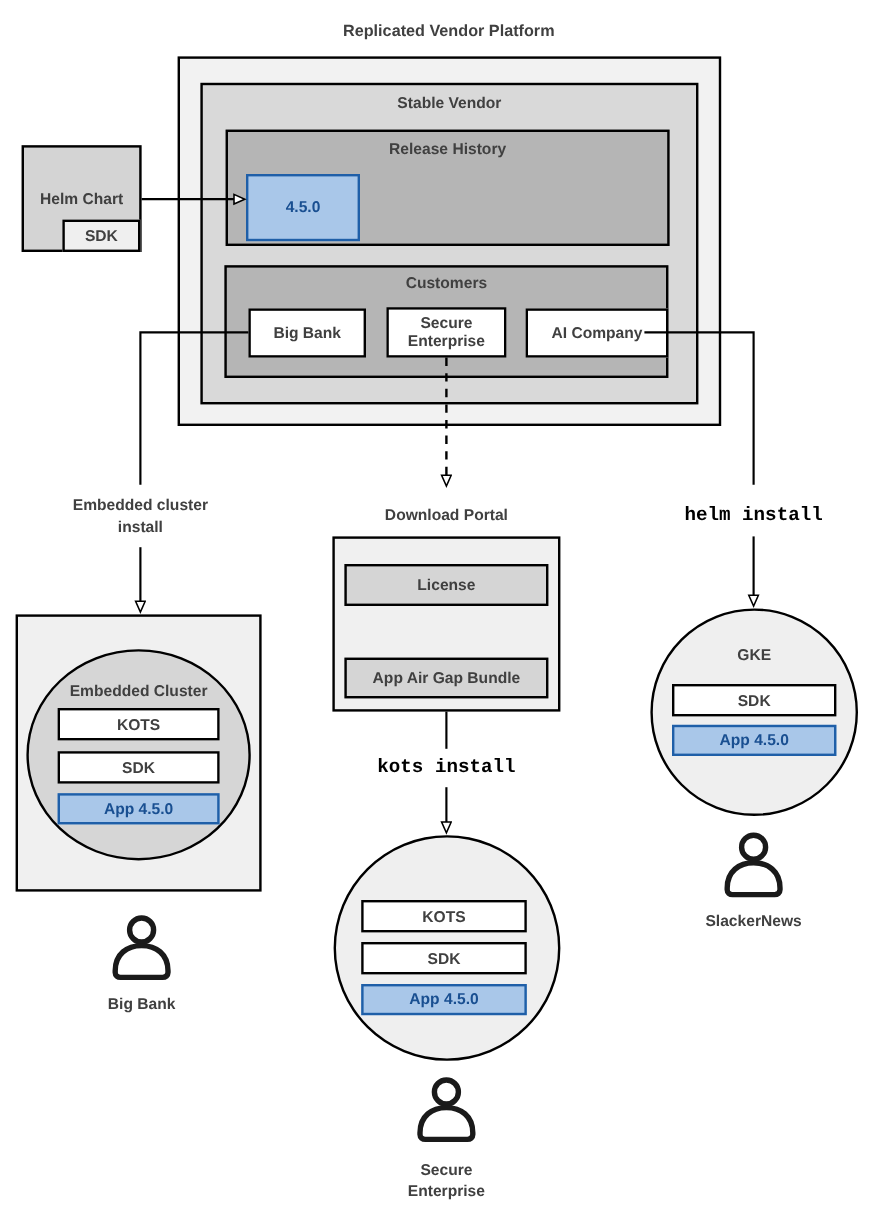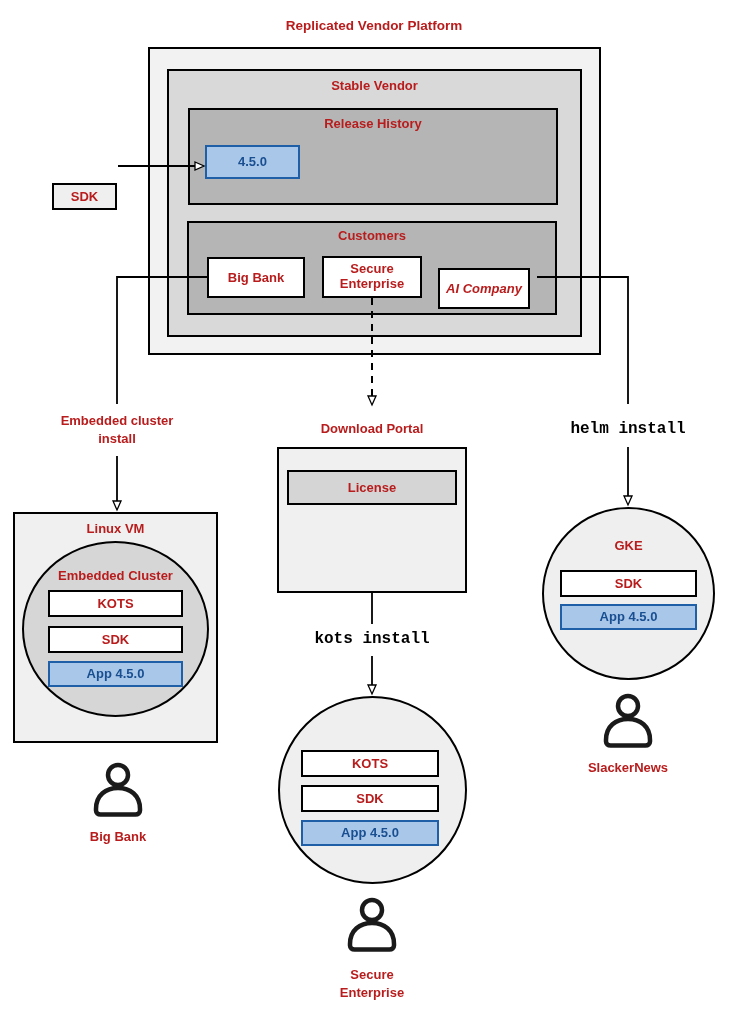--- a/index.html
+++ b/index.html
@@ -1,20 +1,20 @@
 <!DOCTYPE html>
 <html><head>
 <meta charset="utf-8">
 <style>
   html,body{margin:0;padding:0;background:#fff;}
   .canvas{position:relative;width:734px;height:1026px;background:#fff;overflow:hidden;
           font-family:"Liberation Sans",sans-serif;}
   .abs{position:absolute;box-sizing:border-box;}
   .box{border:2px solid #000;}
-  .lbl{font-weight:bold;font-size:13px;color:#b91c1c;line-height:1.2;}
+  .lbl{font-weight:bold;font-size:13px;color:#404040;line-height:1.2;}
   .center{display:flex;align-items:center;justify-content:center;text-align:center;}
   .title-top{text-align:center;}
   .circle{border-radius:50%;}
   .mono{font-family:"Liberation Mono","DejaVu Sans Mono",monospace;font-weight:bold;font-size:16px;color:#000;}
   .prewrap{white-space:pre-line;}
   .blue{background:#a9c7e9;border-color:#1f5fa8;}
   .blue .lbl,.blue.lbl{color:#194f91;}
   .f-lightest{background:#f2f2f2;}
   .f-light{background:#f0f0f0;}
   .f-circlelight{background:#efefef;}
@@ -35,58 +35,63 @@
 
   <div class="abs lbl title-top" style="left:174px;top:18px;width:400px;font-size:13.5px;">Replicated Vendor Platform</div>
 
   <div class="abs box f-lightest" style="left:148px;top:47px;width:453px;height:308px;"></div>
 
   <div class="abs box f-mid" style="left:167px;top:69px;width:415px;height:268px;"></div>
   <div class="abs lbl title-top" style="left:167px;top:78px;width:415px;">Stable Vendor</div>
 
   <div class="abs box f-dark" style="left:188px;top:108px;width:370px;height:97px;"></div>
   <div class="abs lbl title-top" style="left:188px;top:116px;width:370px;text-align:center;">Release History</div>
-  <div class="abs box blue center" style="left:205px;top:145px;width:95px;height:34px;">
+  <div class="abs box blue center" style="left:205px;top:145px;width:95px;height:56px;">
     <span class="lbl">4.5.0</span>
   </div>
 
   <div class="abs box f-dark" style="left:187px;top:221px;width:370px;height:94px;"></div>
   <div class="abs lbl title-top" style="left:187px;top:228px;width:370px;">Customers</div>
   <div class="abs box white center" style="left:207px;top:257px;width:98px;height:41px;">
     <span class="lbl">Big Bank</span>
   </div>
   <div class="abs box white center" style="left:322px;top:256px;width:100px;height:42px;">
     <span class="lbl" style="line-height:1.15;">Secure Enterprise</span>
   </div>
-  <div class="abs box white center" style="left:438px;top:268px;width:92px;height:41px;font-style:italic;">
+  <div class="abs box white center" style="left:438px;top:257px;width:119px;height:41px;">
     <span class="lbl">AI Company</span>
   </div>
 
+  <div class="abs box f-helm center" style="left:18px;top:121px;width:100px;height:89px;">
+    <span class="lbl">Helm Chart</span>
+  </div>
   <div class="abs box f-circlelight center" style="left:52px;top:183px;width:65px;height:27px;">
     <span class="lbl">SDK</span>
   </div>
 
   <div class="abs box f-light" style="left:13px;top:512px;width:205px;height:231px;"></div>
-  <div class="abs lbl title-top" style="left:13px;top:521px;width:205px;">Linux VM</div>
   <div class="abs box circle f-eccircle" style="left:22px;top:541px;width:187px;height:176px;"></div>
   <div class="abs lbl title-top" style="left:22px;top:568px;width:187px;">Embedded Cluster</div>
   <div class="abs box white center" style="left:48px;top:590px;width:135px;height:27px;">
     <span class="lbl">KOTS</span>
   </div>
   <div class="abs box white center" style="left:48px;top:626px;width:135px;height:27px;">
     <span class="lbl">SDK</span>
   </div>
   <div class="abs box blue center" style="left:48px;top:661px;width:135px;height:26px;">
     <span class="lbl">App 4.5.0</span>
   </div>
 
   <div class="abs lbl title-top toplabel" style="left:292px;top:421px;width:160px;">Download Portal</div>
   <div class="abs box f-light" style="left:277px;top:447px;width:190px;height:146px;"></div>
   <div class="abs box f-item center" style="left:287px;top:458px;width:170px;height:35px;margin-top:12px;">
     <span class="lbl">License</span>
+  </div>
+  <div class="abs box f-item center" style="left:287px;top:548px;width:170px;height:34px;">
+    <span class="lbl">App Air Gap Bundle</span>
   </div>
 
   <div class="abs box circle f-circlelight" style="left:278px;top:696px;width:189px;height:188px;"></div>
   <div class="abs box white center" style="left:301px;top:750px;width:138px;height:27px;">
     <span class="lbl">KOTS</span>
   </div>
   <div class="abs box white center" style="left:301px;top:785px;width:138px;height:27px;">
     <span class="lbl">SDK</span>
   </div>
   <div class="abs box blue center" style="left:301px;top:820px;width:138px;height:26px;">

